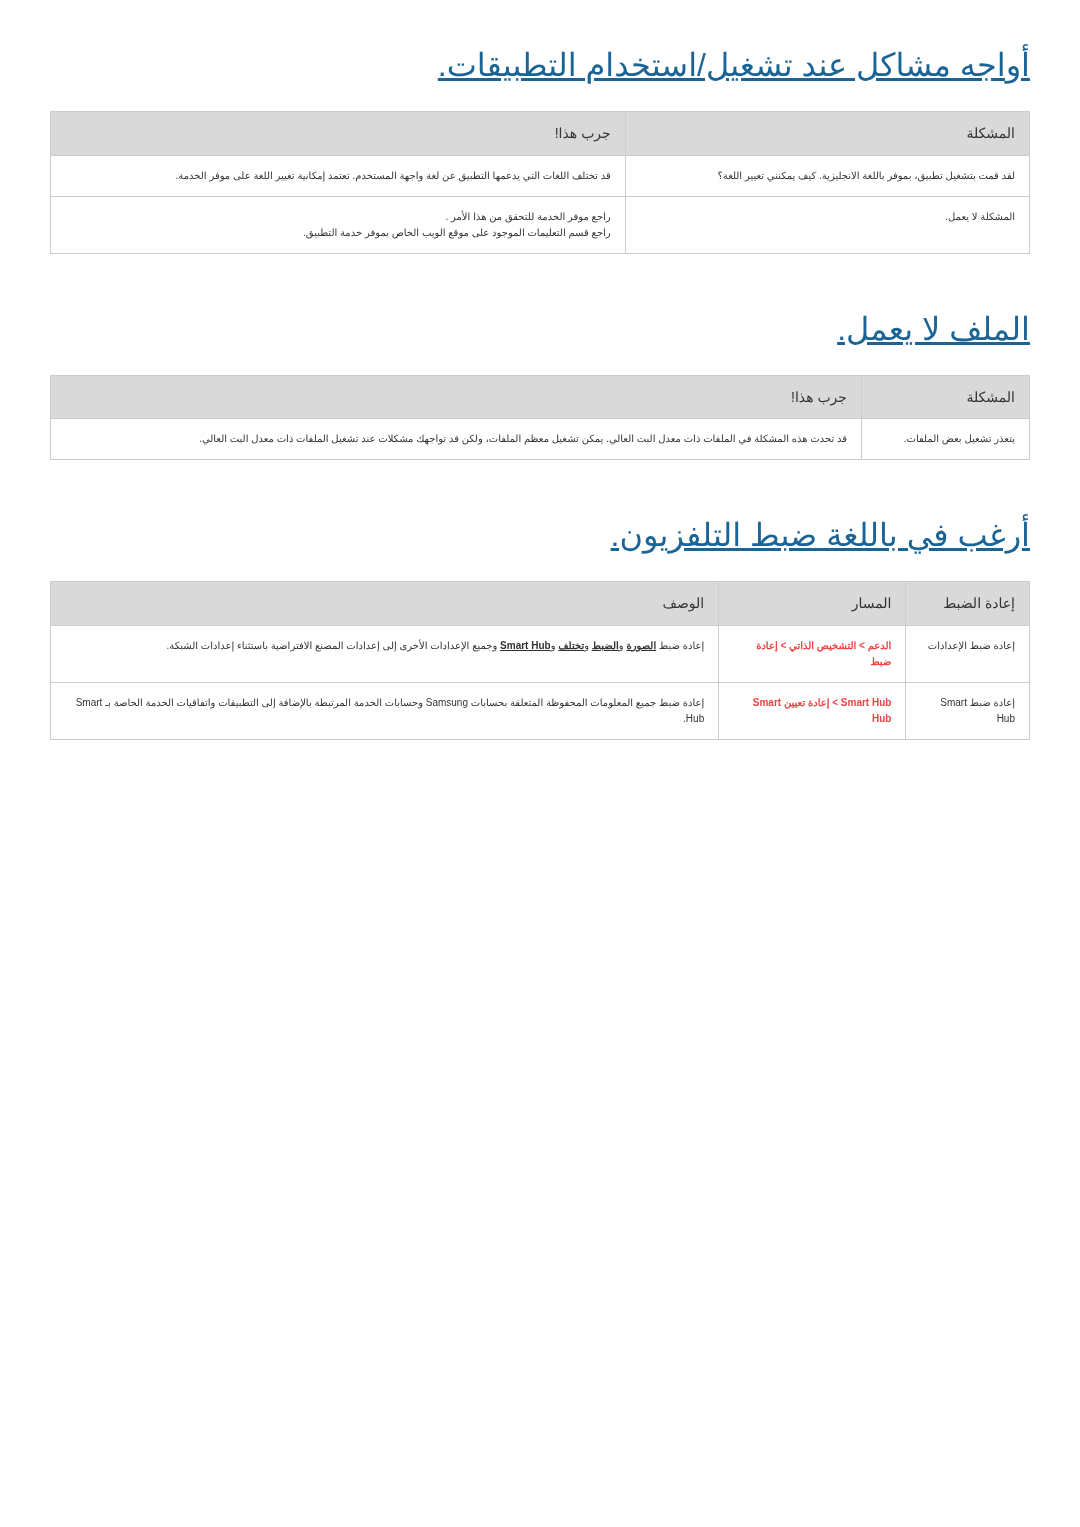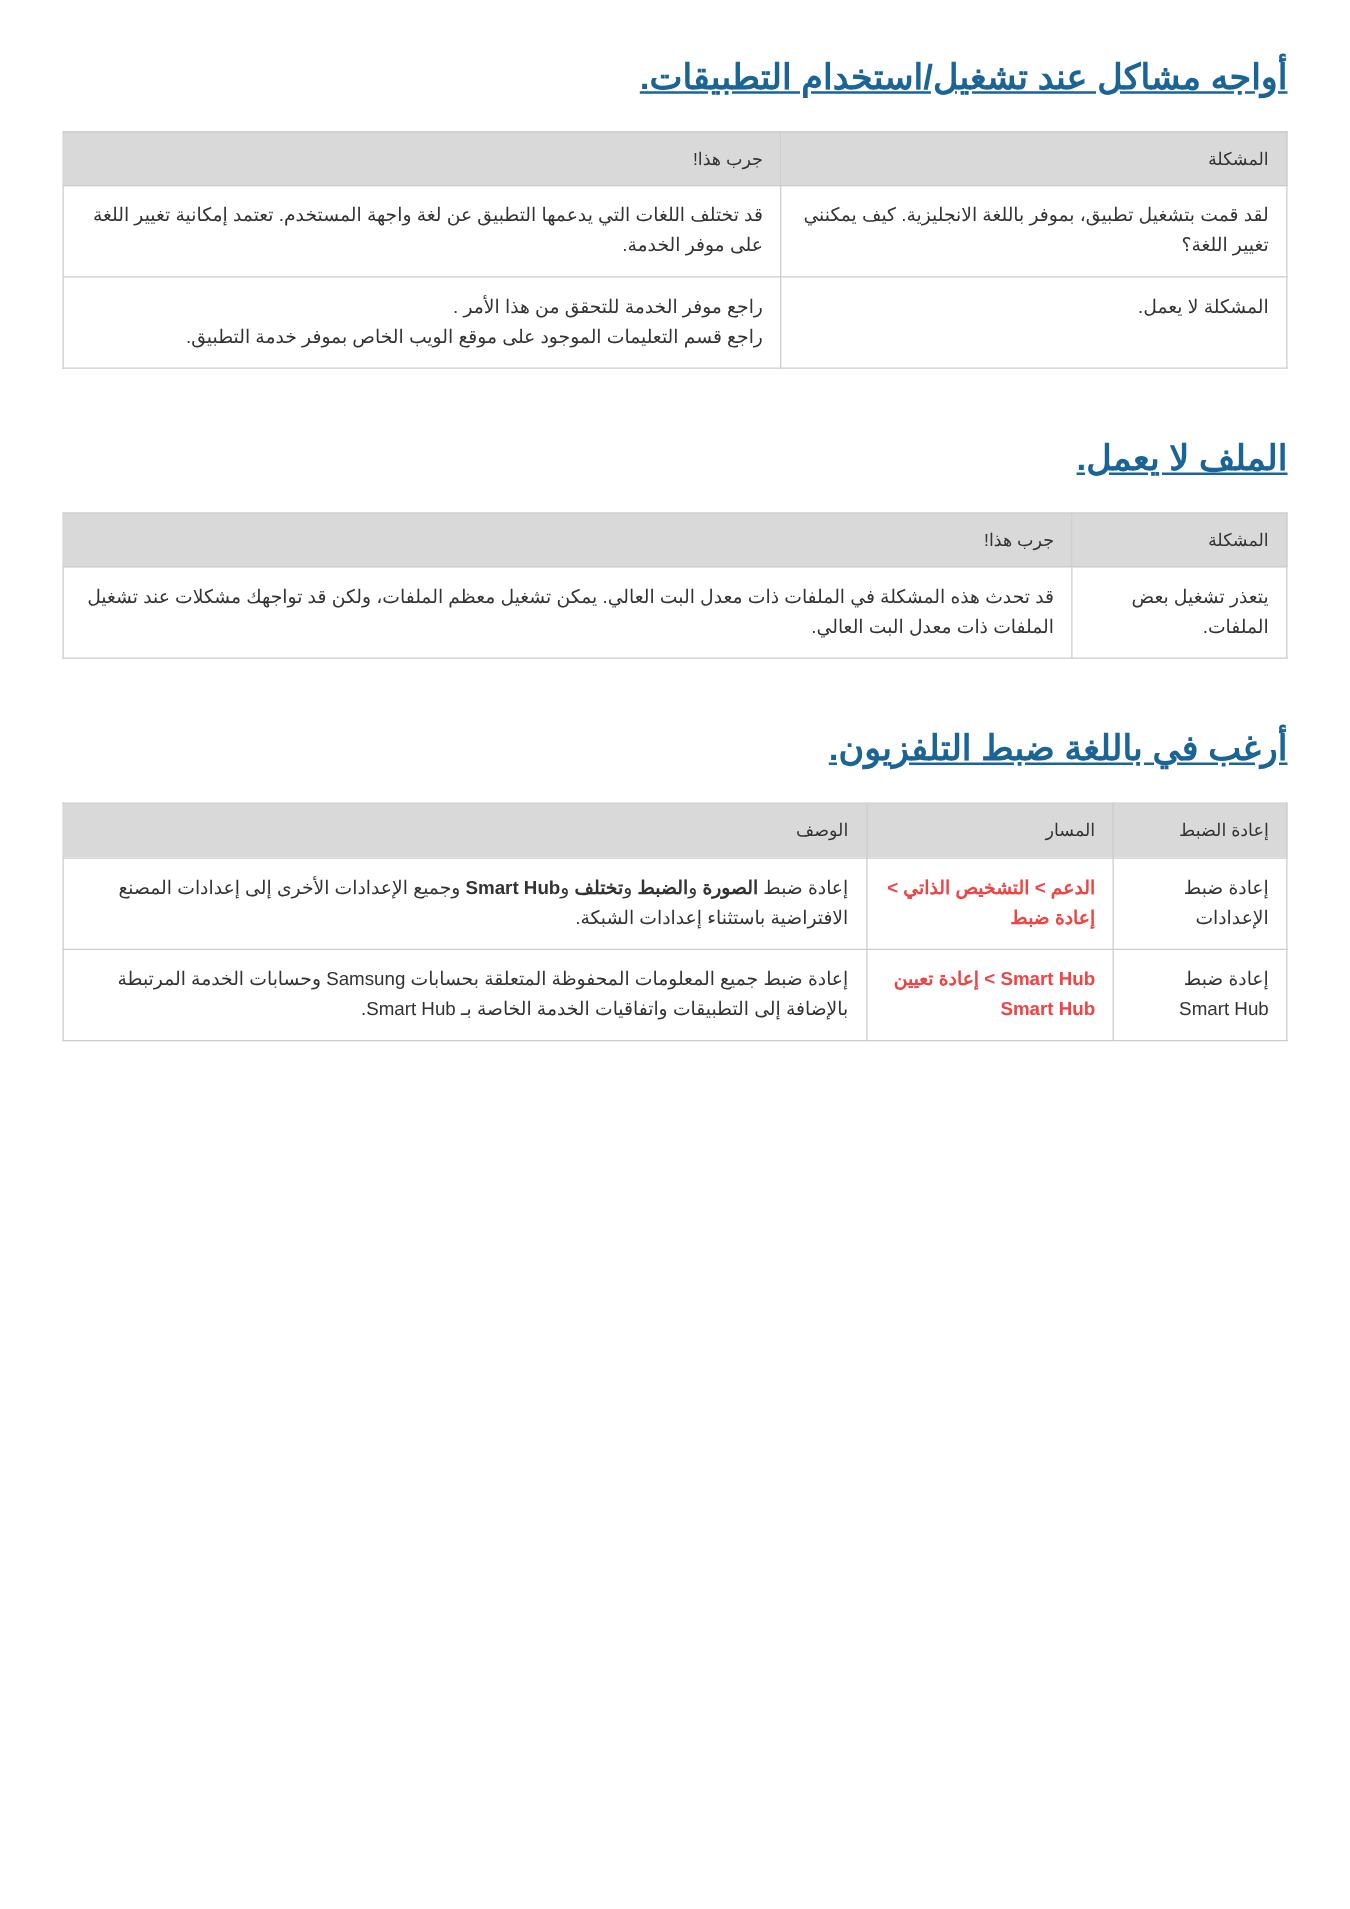--- a/index.html
+++ b/index.html
@@ -18,22 +18,22 @@
       margin: 0 auto;
       font-size: 14px;
       line-height: 1.6;
     }
 
     .section {
       margin-bottom: 50px;
     }
 
     .section-title {
-      font-size: 28px;
-      font-weight: bold;
+      font-size: 32px;
+      font-weight: normal;
       color: #1a6496;
       text-decoration: underline;
       text-align: right;
       margin-bottom: 20px;
     }
 
     table {
       width: 100%;
       border-collapse: collapse;
       margin-top: 10px;
@@ -53,31 +53,32 @@
 
     tbody tr {
       background-color: #ffffff;
     }
 
     tbody td {
       padding: 12px 14px;
       text-align: right;
       vertical-align: top;
       border: 1px solid #cccccc;
-      font-size: 15px;
+      font-size: 10px;
       margin-left: 28px;
     }
 
     .bold-blue {
       font-weight: bold;
       color: #ef4444;
     }
 
     .bold {
       font-weight: bold;
+      text-decoration: underline;
     }
   </style>
 </head>
 <body>
 
 <div class="section">
   <h1 class="section-title">أواجه مشاكل عند تشغيل/استخدام التطبيقات.</h1>
   <table>
     <thead>
       <tr>

